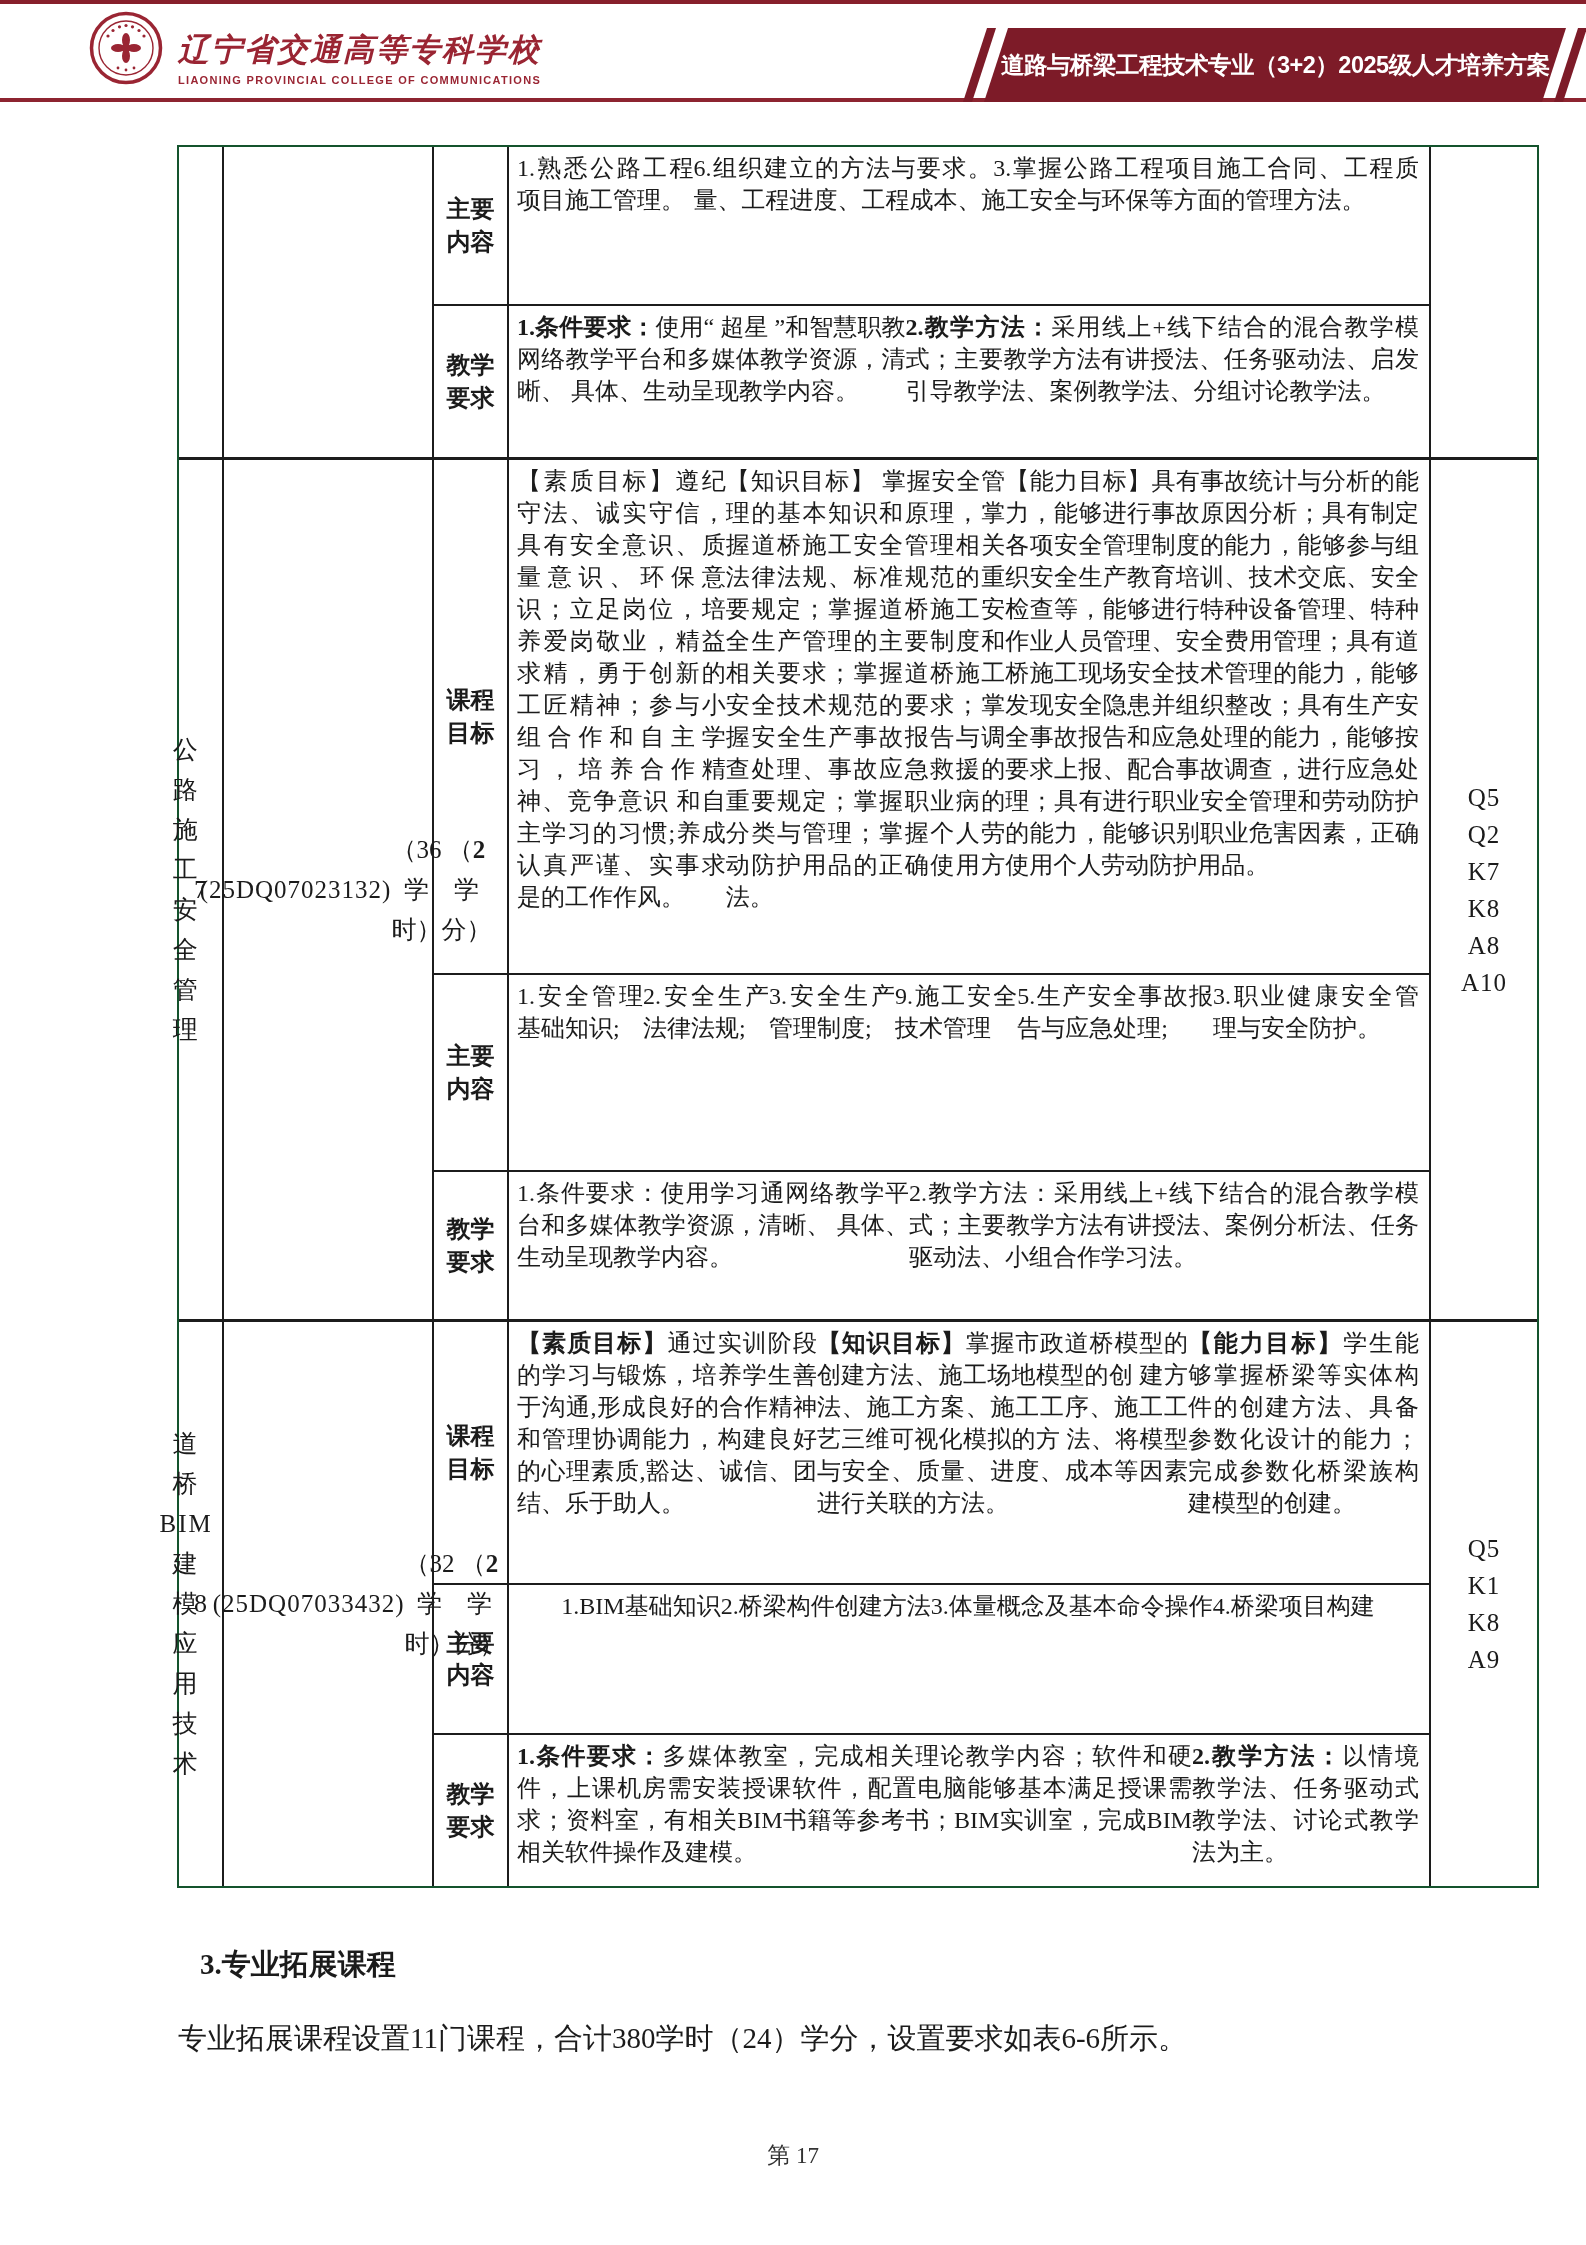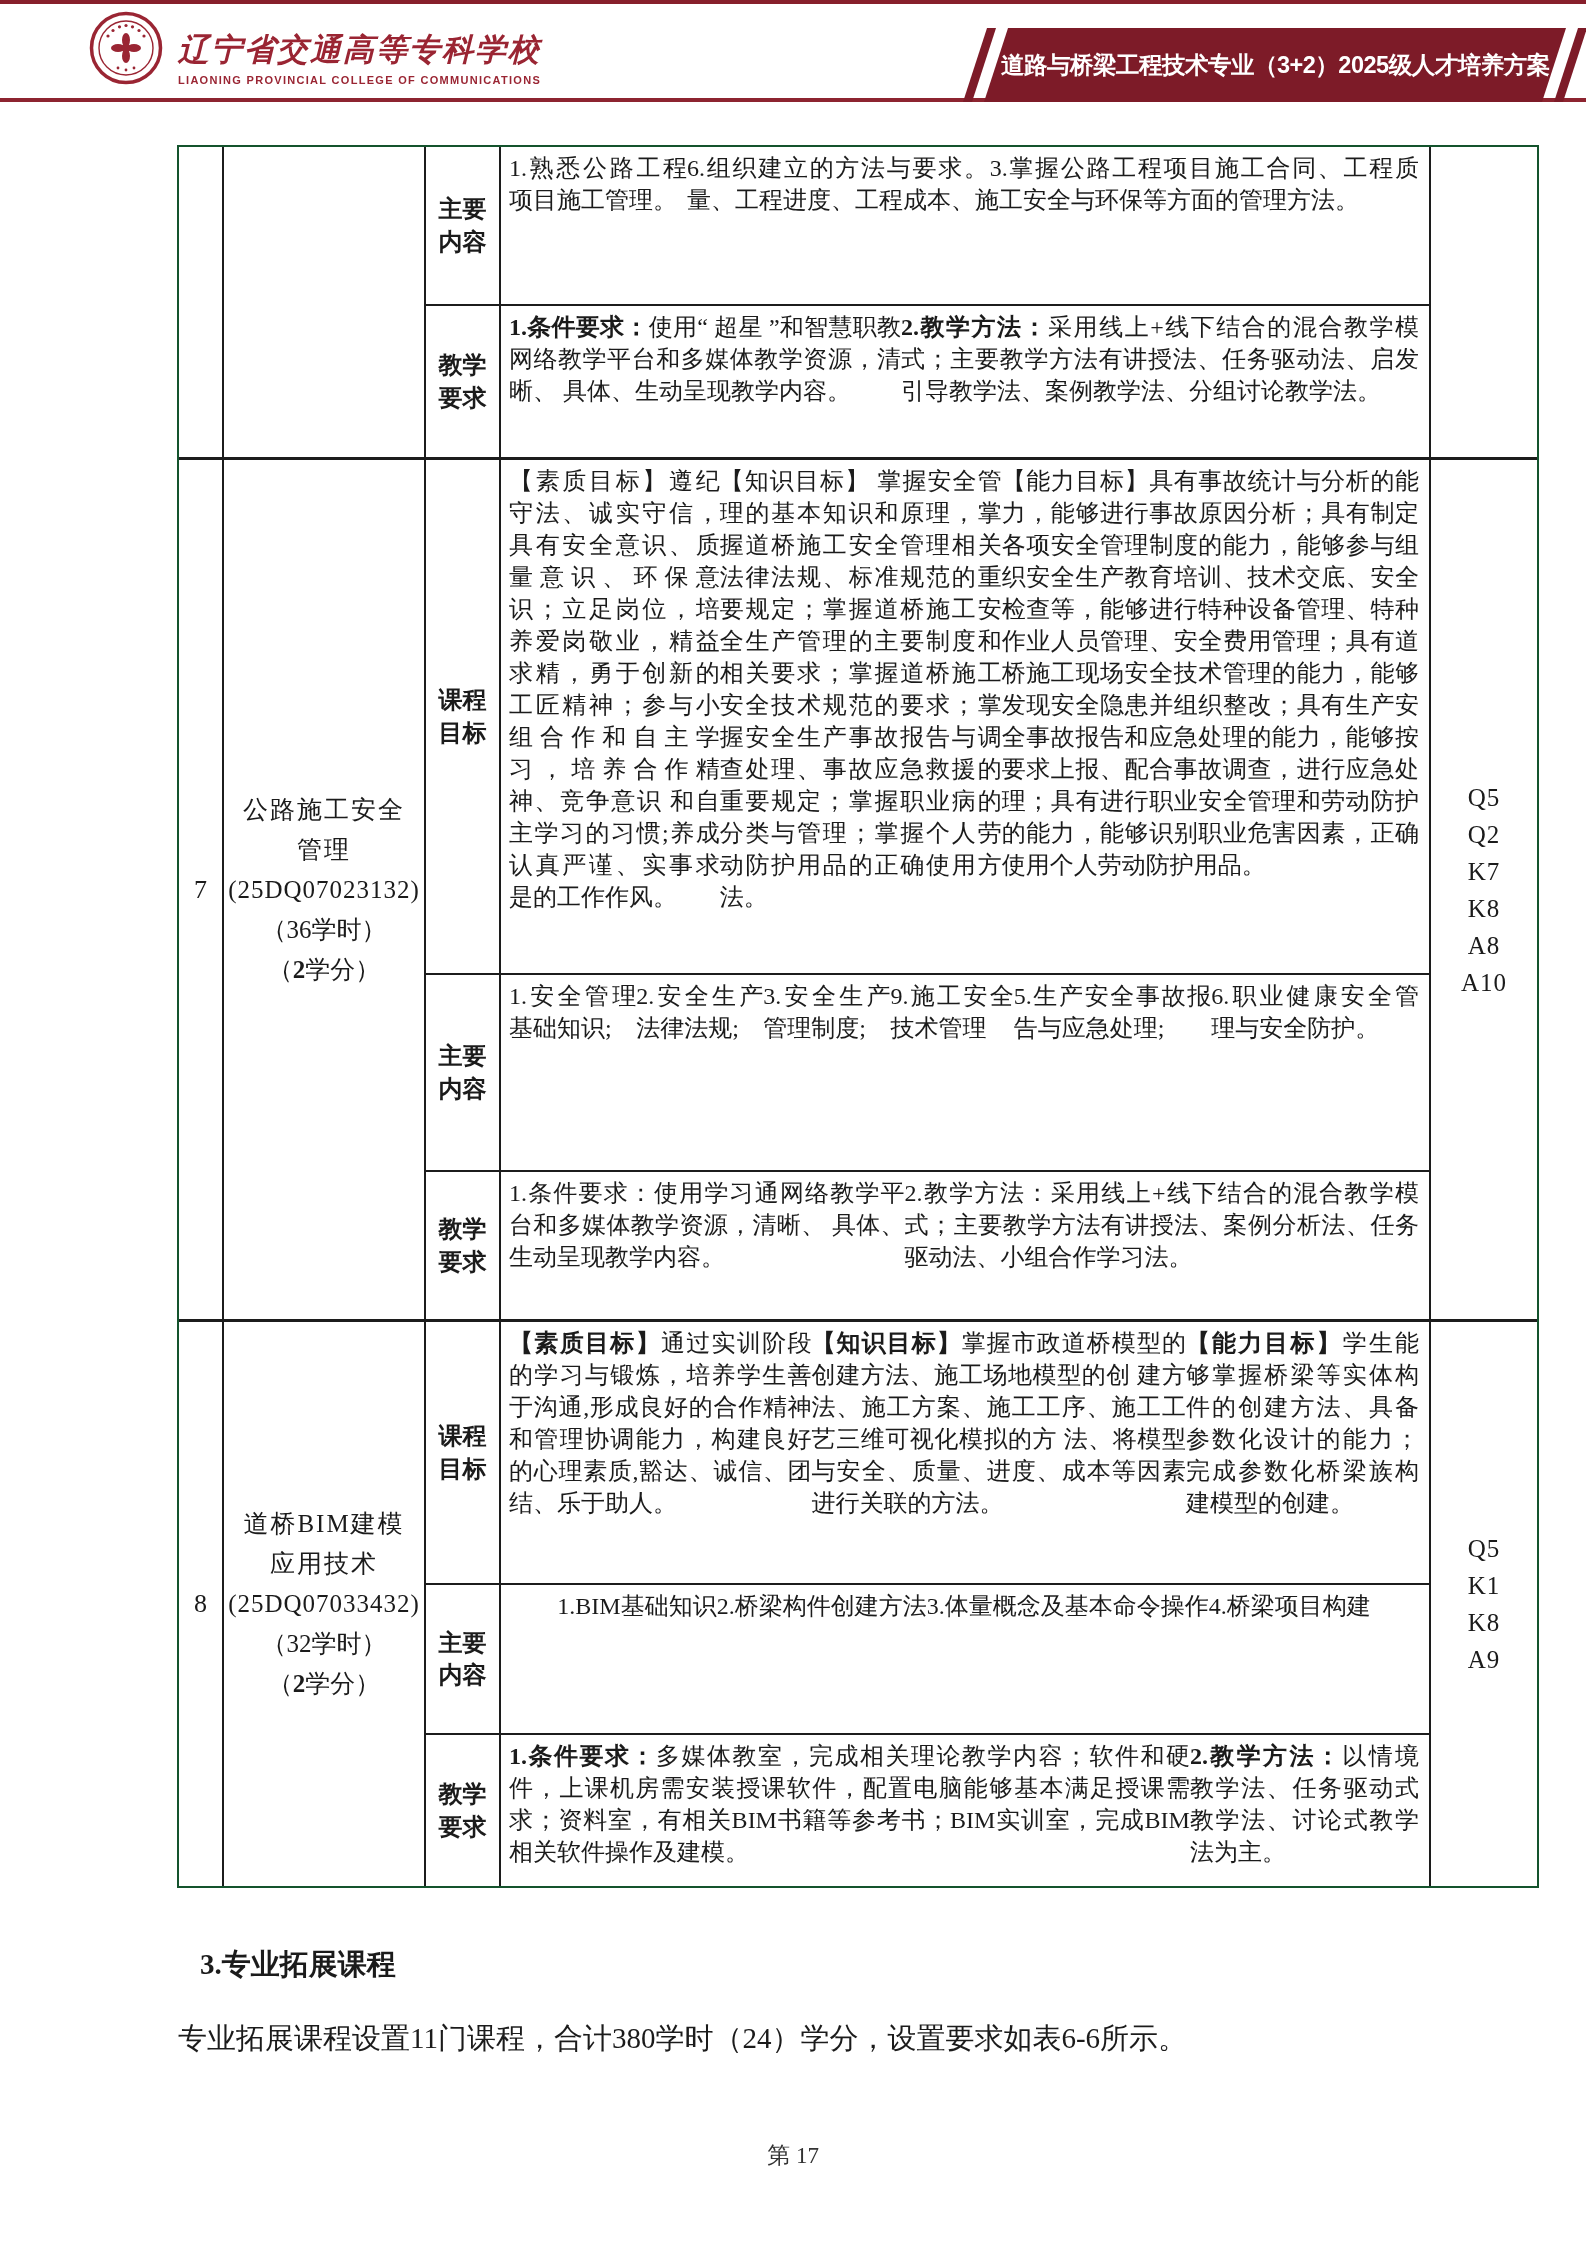--- a/index.html
+++ b/index.html
@@ -54,22 +54,22 @@
   }
   .t-row { display: flex; align-items: stretch; }
   .t-row + .t-row { border-top: 3px solid #1c1c1c; }
   .cell-num {
     width: 45px; flex: 0 0 45px; border-right: 2px solid #1c1c1c;
     display: flex; align-items: center; justify-content: center;
     font-size: 26px;
   }
   .cell-course {
     width: 202px; flex: 0 0 202px; border-right: 2px solid #1c1c1c;
-    display: flex; flex-direction: column; align-items: center; justify-content: center;
-    text-align: center; font-size: 25px; line-height: 1.6; padding: 16px 6px;
+    display: flex; flex-direction: row; align-items: center; justify-content: center;
+    text-align: center; font-size: 25px; line-height: 1.6; padding: 16px 6px; margin-left: 8px;
   }
   .course-name { letter-spacing: 2px; }
   .course-code { letter-spacing: 1px; }
   .credit-num { font-weight: bold; }
   .sections { flex: 1 1 auto; display: flex; flex-direction: column; }
   .section { display: flex; align-items: stretch; }
   .section + .section { border-top: 2px solid #1c1c1c; }
   .sec-label {
     width: 75px; flex: 0 0 75px; border-right: 2px solid #1c1c1c;
     display: flex; align-items: center; justify-content: center; text-align: center;
@@ -188,21 +188,21 @@
             </div>
           </div>
           <div class="section" style="min-height: 197px;">
             <div class="sec-label">主要内容</div>
             <div class="sec-content">
               <p class="para">1.安全管理基础知识;</p>
               <p class="para">2.安全生产法律法规;</p>
               <p class="para">3.安全生产管理制度;</p>
               <p class="para">9.施工安全技术管理</p>
               <p class="para">5.生产安全事故报告与应急处理;</p>
-              <p class="para">6.职业健康安全管理与安全防护。</p>
+              <p class="para">3.职业健康安全管理与安全防护。</p>
             </div>
           </div>
           <div class="section" style="min-height: 149px;">
             <div class="sec-label">教学要求</div>
             <div class="sec-content">
               <p class="para"><span class="lead">1.条件要求：</span>使用学习通网络教学平台和多媒体教学资源，清晰、 具体、生动呈现教学内容。</p>
               <p class="para"><span class="lead">2.教学方法：</span>采用线上+线下结合的混合教学模式；主要教学方法有讲授法、案例分析法、任务驱动法、小组合作学习法。</p>
             </div>
           </div>
         </div>

